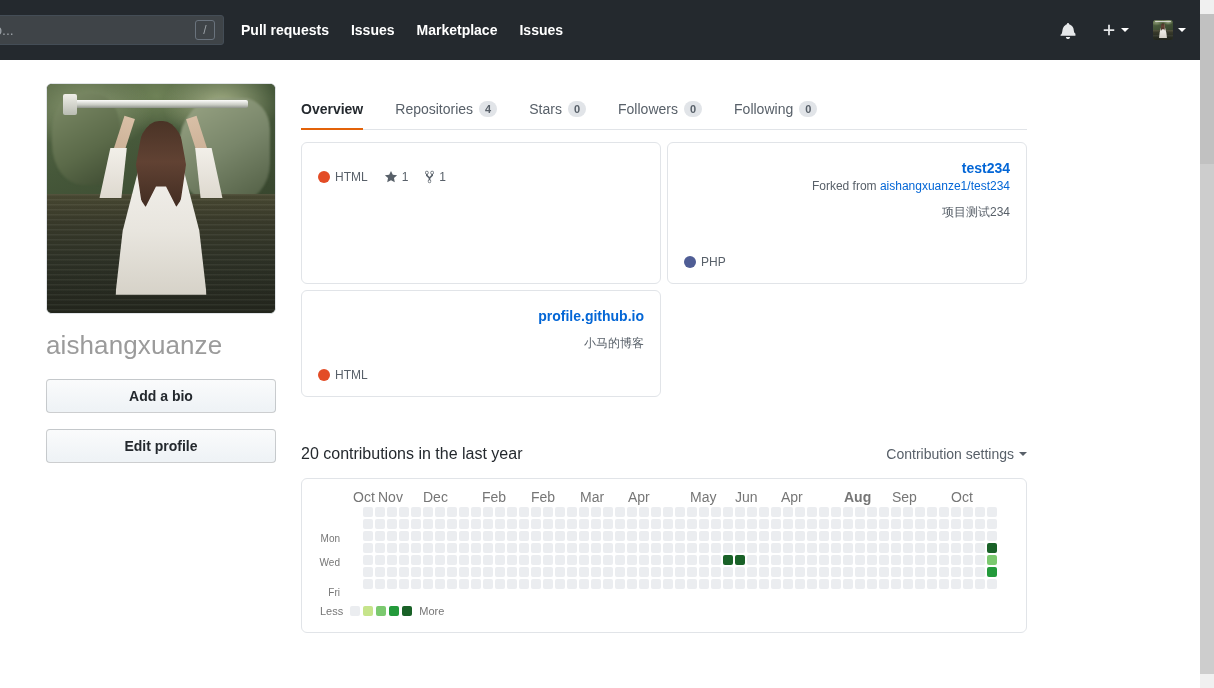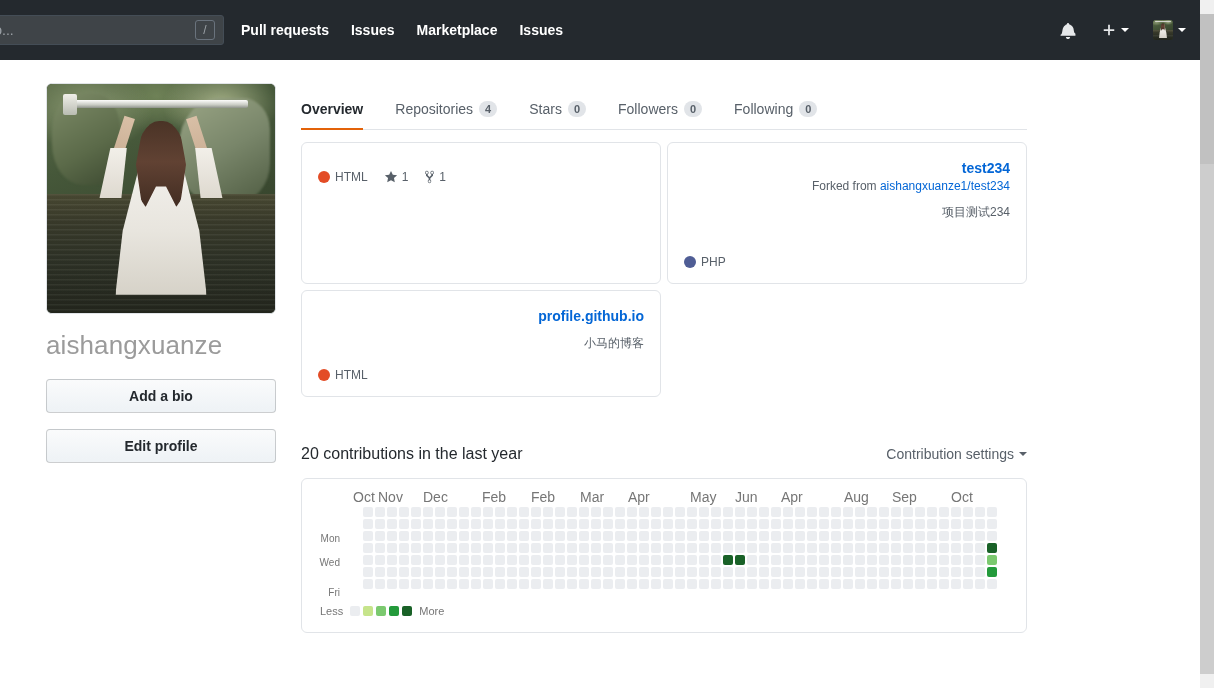--- a/index.html
+++ b/index.html
@@ -458,21 +458,21 @@
             <span class="month-label" style="left: 5px;">Oct</span>
             <span class="month-label" style="left: 30px;">Nov</span>
             <span class="month-label" style="left: 75px;">Dec</span>
             <span class="month-label" style="left: 134px;">Feb</span>
             <span class="month-label" style="left: 183px;">Feb</span>
             <span class="month-label" style="left: 232px;">Mar</span>
             <span class="month-label" style="left: 280px;">Apr</span>
             <span class="month-label" style="left: 342px;">May</span>
             <span class="month-label" style="left: 387px;">Jun</span>
             <span class="month-label" style="left: 433px;">Apr</span>
-            <span class="month-label" style="left: 496px;">Aug</span>
+            <span class="month-label" style="left: 496px; font-weight: bold;">Aug</span>
             <span class="month-label" style="left: 544px;">Sep</span>
             <span class="month-label" style="left: 603px;">Oct</span>
           </div>
         <div class="grid-wrap">
           <div class="day-labels" id="day-labels">
               <span class="day-label" style="top: 26px;">Mon</span>
               <span class="day-label" style="top: 50px;">Wed</span>
               <span class="day-label" style="top: 80px;">Fri</span>
             </div>
           <div class="cells" id="cells">

